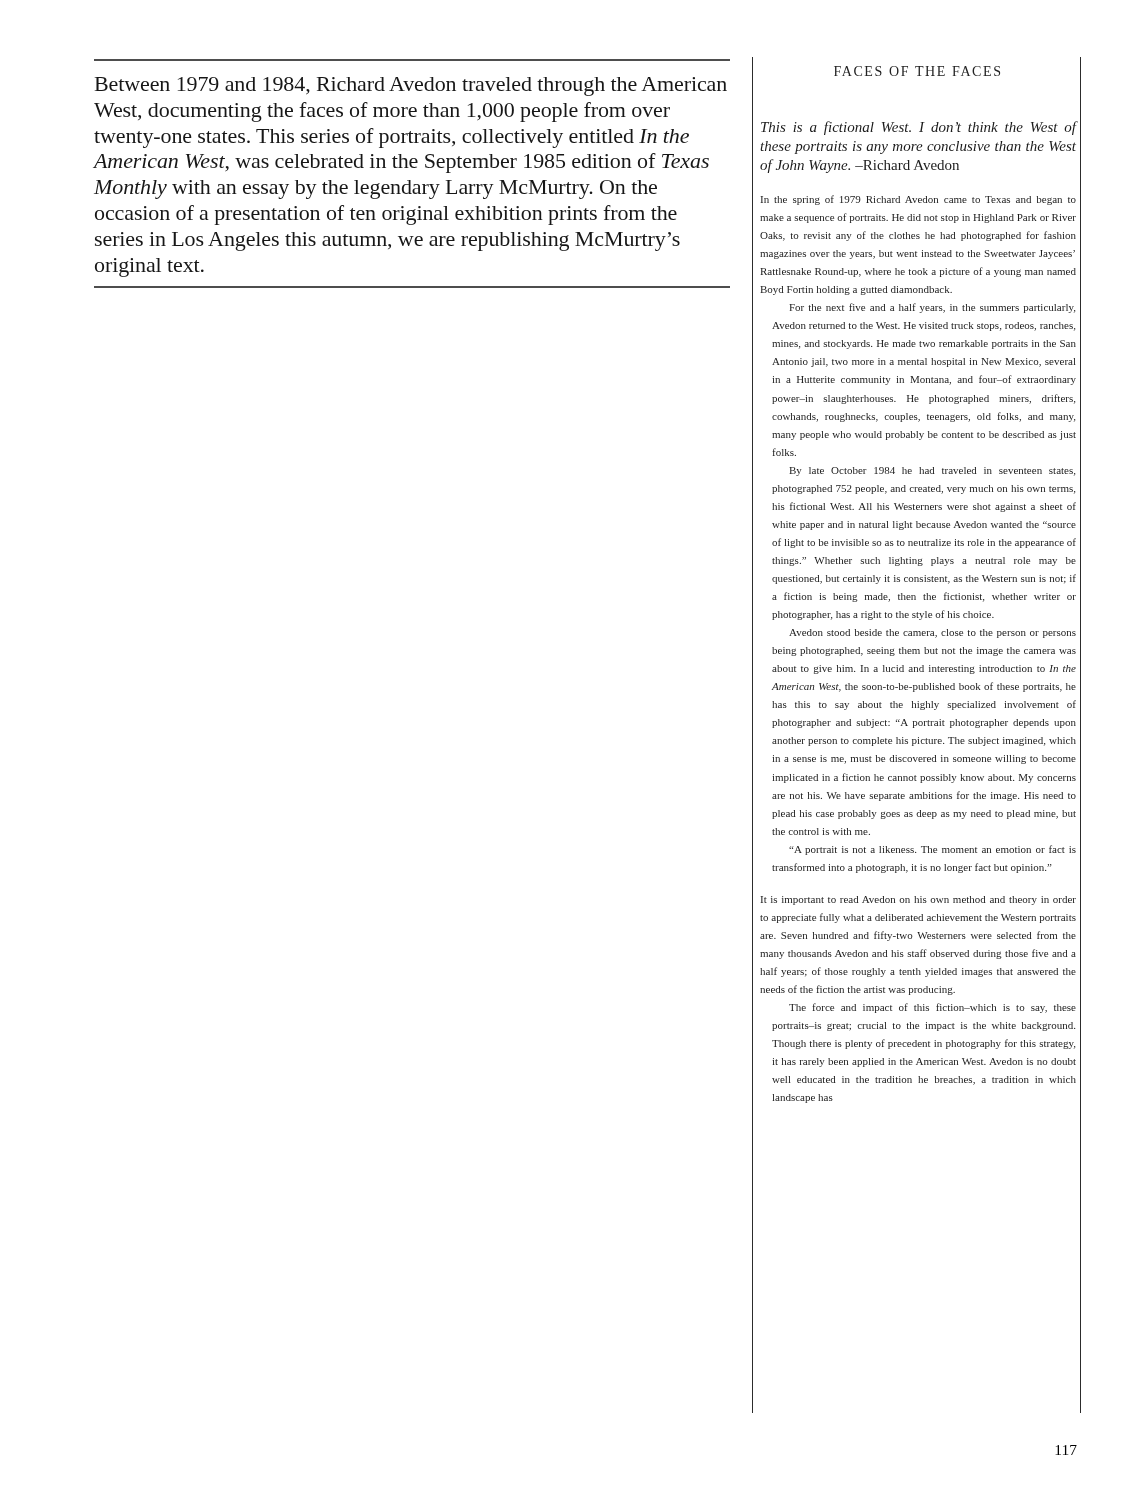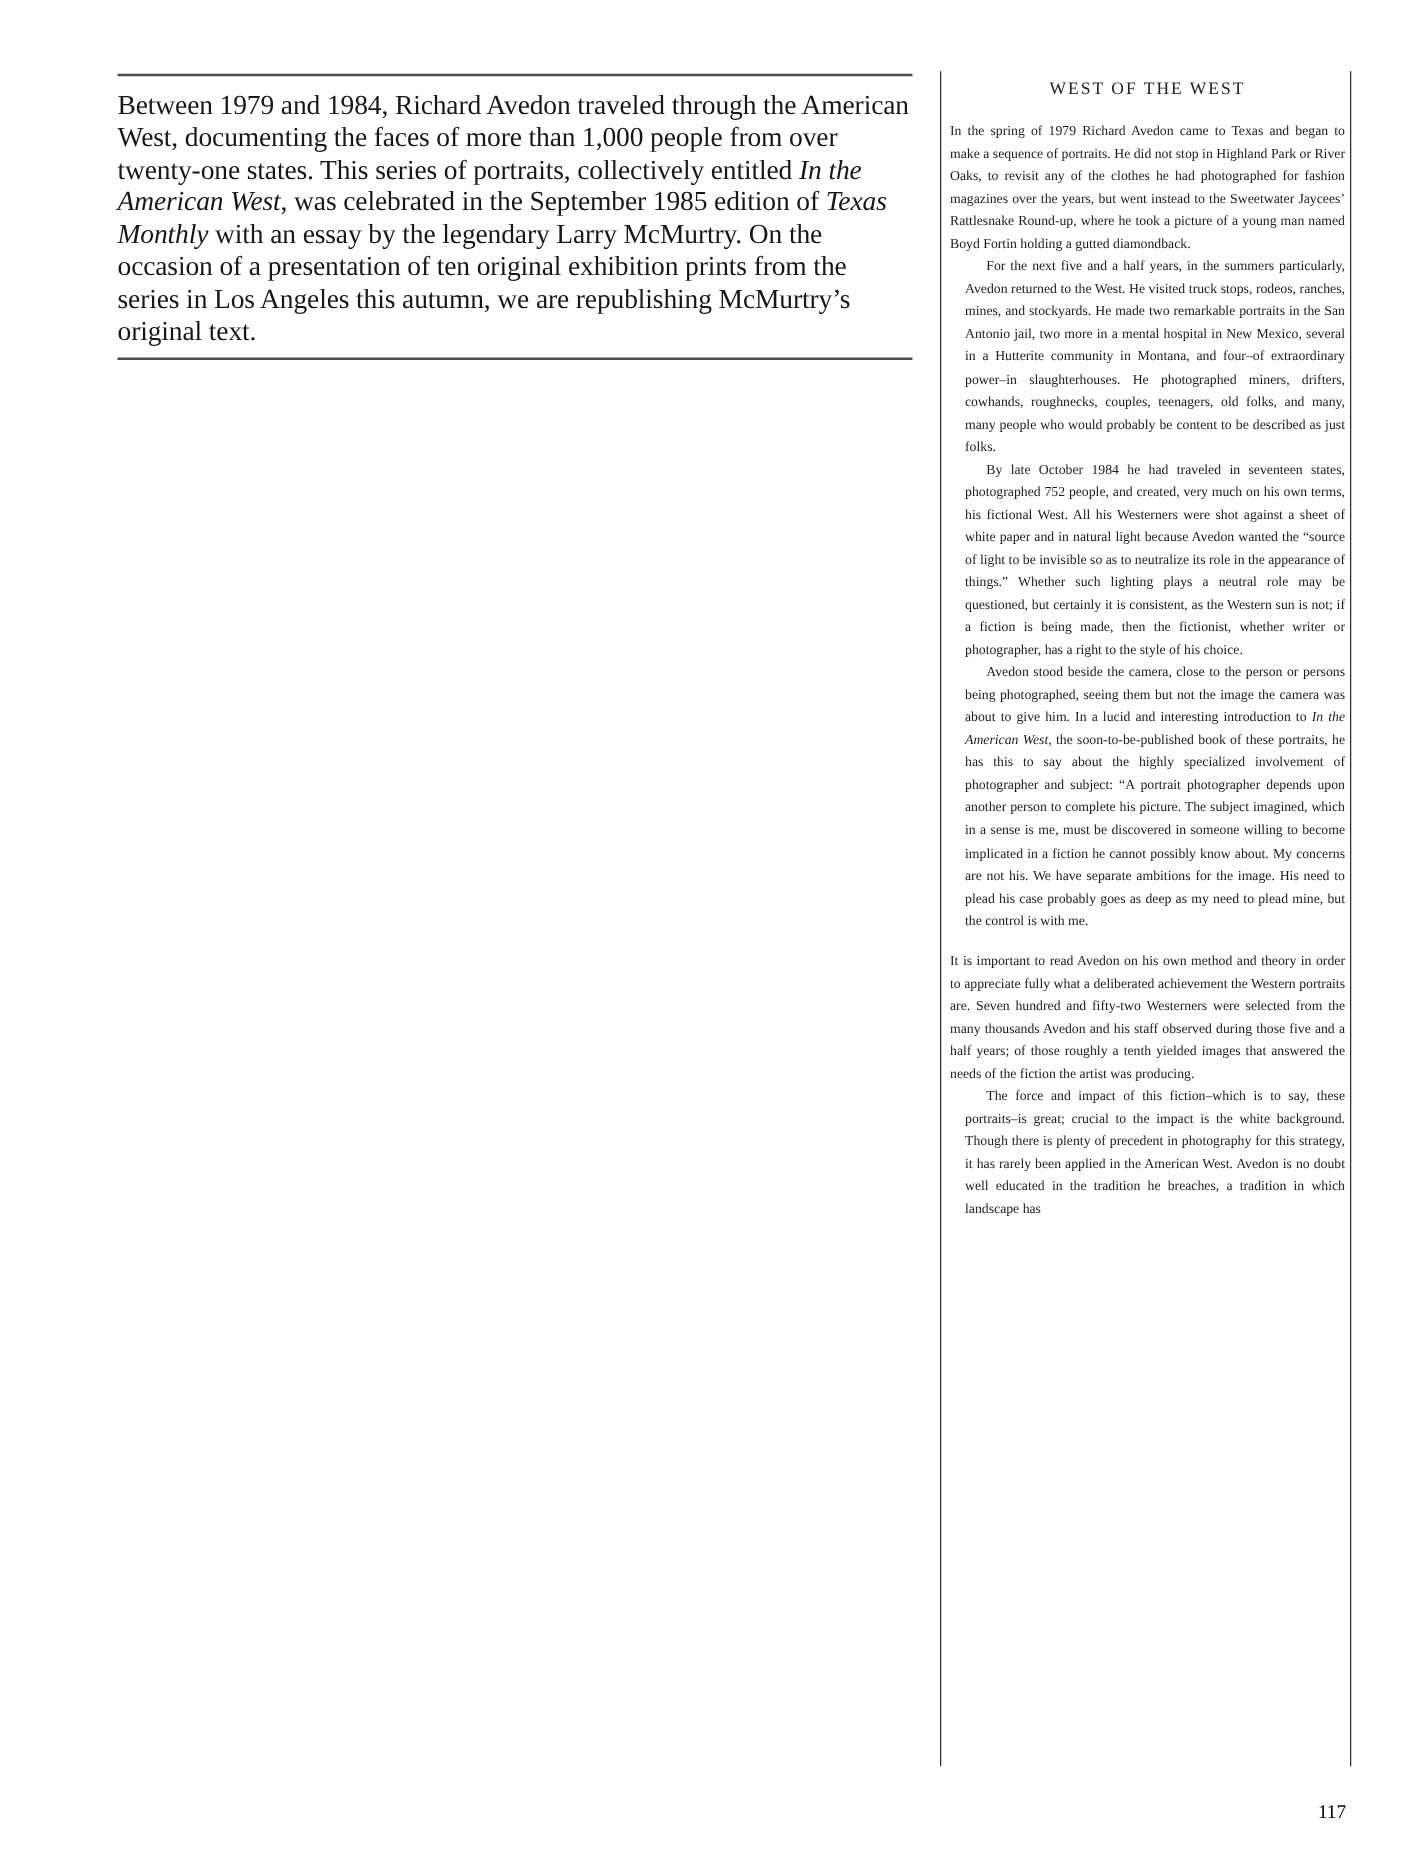--- a/index.html
+++ b/index.html
@@ -90,26 +90,28 @@
 </head>
 <body>
 
 <div class="page">
 
   <section class="intro">
     <p class="intro-text"><span>Between 1979 and 1984, Richard Avedon traveled through the American West, documenting the faces of more than 1,000 people from over twenty-one states. This series of portraits, collectively entitled </span><i>In the American West</i><span>, was celebrated in the September 1985 edition of </span><i>Texas Monthly</i><span> with an essay by the legendary Larry McMurtry. On the occasion of a presentation of ten original exhibition prints from the series in Los Angeles this autumn, we are republishing McMurtry’s original text.</span></p>
   </section>
 
   <section class="column">
-    <h1 class="title">WEST OF THE WEST</h1>
+    <h1 class="title">FACES OF THE FACES</h1>
+    <p class="epigraph"><i>This is a fictional West. I don’t think the West of these portraits is any more conclusive than the West of John Wayne.</i><span> –Richard Avedon</span></p>
     <div class="body-col">
         <p class="first"><span>In the spring of 1979 Richard Avedon came to Texas and began to make a sequence of portraits. He did not stop in Highland Park or River Oaks, to revisit any of the clothes he had photographed for fashion magazines over the years, but went instead to the Sweetwater Jaycees’ Rattlesnake Round-up, where he took a picture of a young man named Boyd Fortin holding a gutted diamondback.</span></p>
         <p class="indent"><span>For the next five and a half years, in the summers particularly, Avedon returned to the West. He visited truck stops, rodeos, ranches, mines, and stockyards. He made two remarkable portraits in the San Antonio jail, two more in a mental hospital in New Mexico, several in a Hutterite community in Montana, and four–of extraordinary power–in slaughterhouses. He photographed miners, drifters, cowhands, roughnecks, couples, teenagers, old folks, and many, many people who would probably be content to be described as just folks.</span></p>
         <p class="indent"><span>By late October 1984 he had traveled in seventeen states, photographed 752 people, and created, very much on his own terms, his fictional West. All his Westerners were shot against a sheet of white paper and in natural light because Avedon wanted the “source of light to be invisible so as to neutralize its role in the appearance of things.” Whether such lighting plays a neutral role may be questioned, but certainly it is consistent, as the Western sun is not; if a fiction is being made, then the fictionist, whether writer or photographer, has a right to the style of his choice.</span></p>
         <p class="indent"><span>Avedon stood beside the camera, close to the person or persons being photographed, seeing them but not the image the camera was about to give him. In a lucid and interesting introduction to </span><i>In the American West</i><span>, the soon-to-be-published book of these portraits, he has this to say about the highly specialized involvement of photographer and subject: “A portrait photographer depends upon another person to complete his picture. The subject imagined, which in a sense is me, must be discovered in someone willing to become implicated in a fiction he cannot possibly know about. My concerns are not his. We have separate ambitions for the image. His need to plead his case probably goes as deep as my need to plead mine, but the control is with me.</span></p>
+        <p class="indent"><span>“A portrait is not a likeness. The moment an emotion or fact is transformed into a photograph, it is no longer fact but opinion.”</span></p>
         <p class="gap"><span>It is important to read Avedon on his own method and theory in order to appreciate fully what a deliberated achievement the Western portraits are. Seven hundred and fifty-two Westerners were selected from the many thousands Avedon and his staff observed during those five and a half years; of those roughly a tenth yielded images that answered the needs of the fiction the artist was producing.</span></p>
         <p class="indent"><span>The force and impact of this fiction–which is to say, these portraits–is great; crucial to the impact is the white background. Though there is plenty of precedent in photography for this strategy, it has rarely been applied in the American West. Avedon is no doubt well educated in the tradition he breaches, a tradition in which landscape has</span></p>
       </div>
   </section>
 
   <div class="pageno">117</div>
 
 </div>
 
 </body></html>

